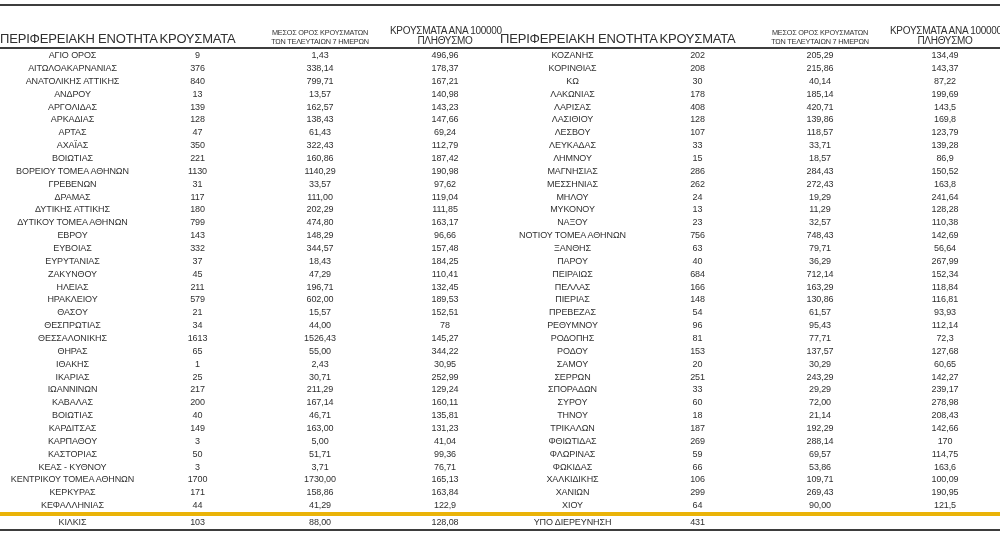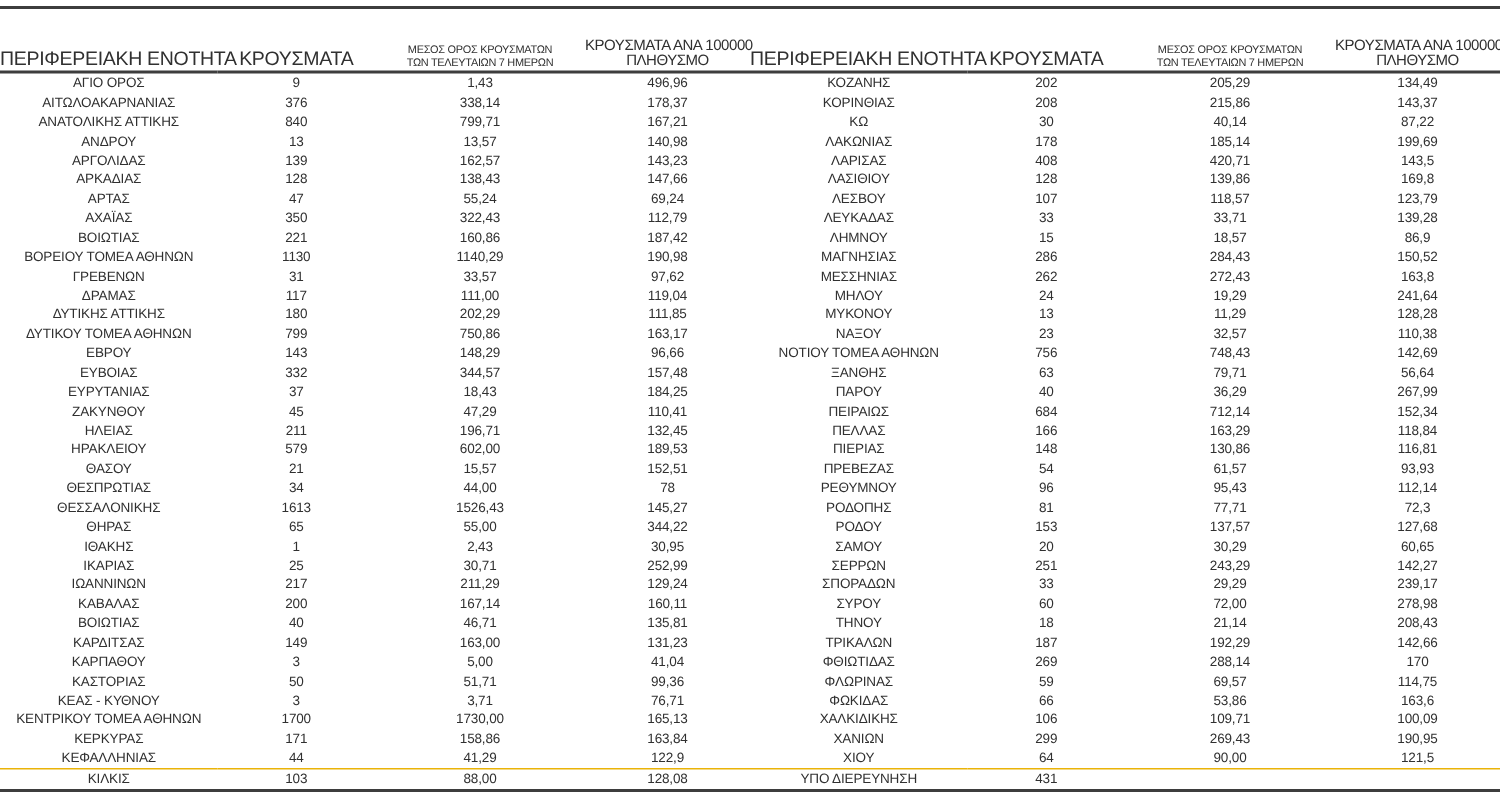--- a/index.html
+++ b/index.html
@@ -49,21 +49,21 @@
     font-size: 9px;
     text-align: center;
     height: 12.87px;
     line-height: 12.6px;
     padding: 0;
     white-space: nowrap;
     overflow: visible;
     letter-spacing: -0.1px;
   }
   tr.last-row td {
-    border-top: 1px solid #eab308;
+    border-top: 4px solid #eab308;
     height: 13px;
   }
 </style>
 </head>
 <body>
 
 <div class="page">
   <div class="tables-wrap">
 
     <table class="half">
@@ -120,21 +120,21 @@
           </tr>
           <tr>
             <td>ΑΡΚΑΔΙΑΣ</td>
             <td>128</td>
             <td>138,43</td>
             <td>147,66</td>
           </tr>
           <tr>
             <td>ΑΡΤΑΣ</td>
             <td>47</td>
-            <td>55,24</td>
+            <td>61,43</td>
             <td>69,24</td>
           </tr>
           <tr>
             <td>ΑΧΑΪΑΣ</td>
             <td>350</td>
             <td>322,43</td>
             <td>112,79</td>
           </tr>
           <tr>
             <td>ΒΟΙΩΤΙΑΣ</td>
@@ -162,21 +162,21 @@
           </tr>
           <tr>
             <td>ΔΥΤΙΚΗΣ ΑΤΤΙΚΗΣ</td>
             <td>180</td>
             <td>202,29</td>
             <td>111,85</td>
           </tr>
           <tr>
             <td>ΔΥΤΙΚΟΥ ΤΟΜΕΑ ΑΘΗΝΩΝ</td>
             <td>799</td>
-            <td>750,86</td>
+            <td>474,80</td>
             <td>163,17</td>
           </tr>
           <tr>
             <td>ΕΒΡΟΥ</td>
             <td>143</td>
             <td>148,29</td>
             <td>96,66</td>
           </tr>
           <tr>
             <td>ΕΥΒΟΙΑΣ</td>

